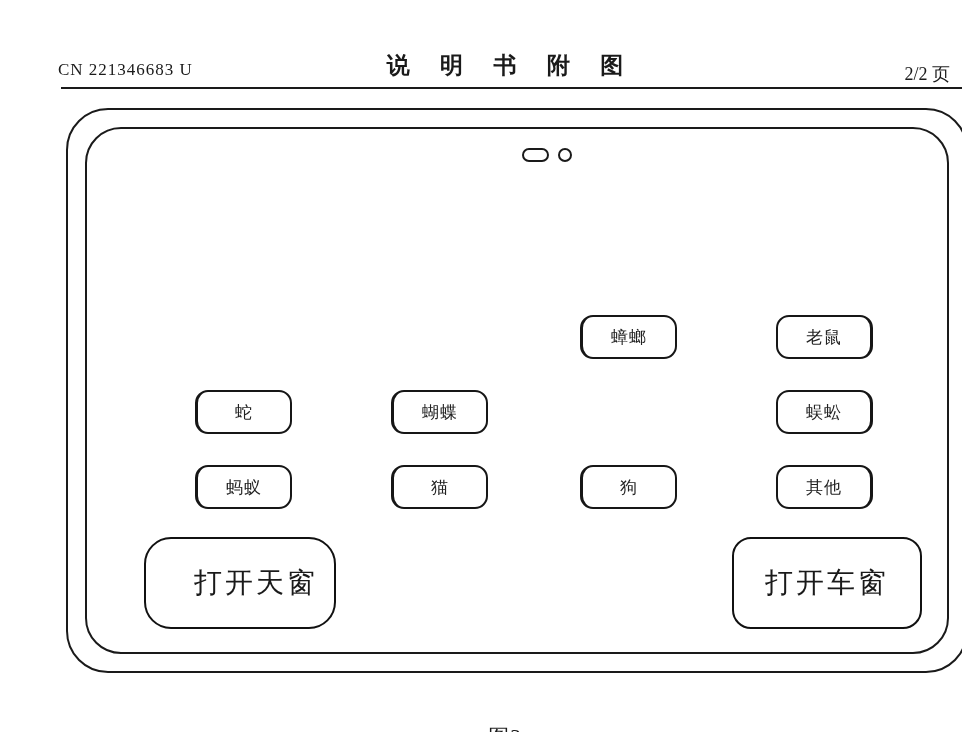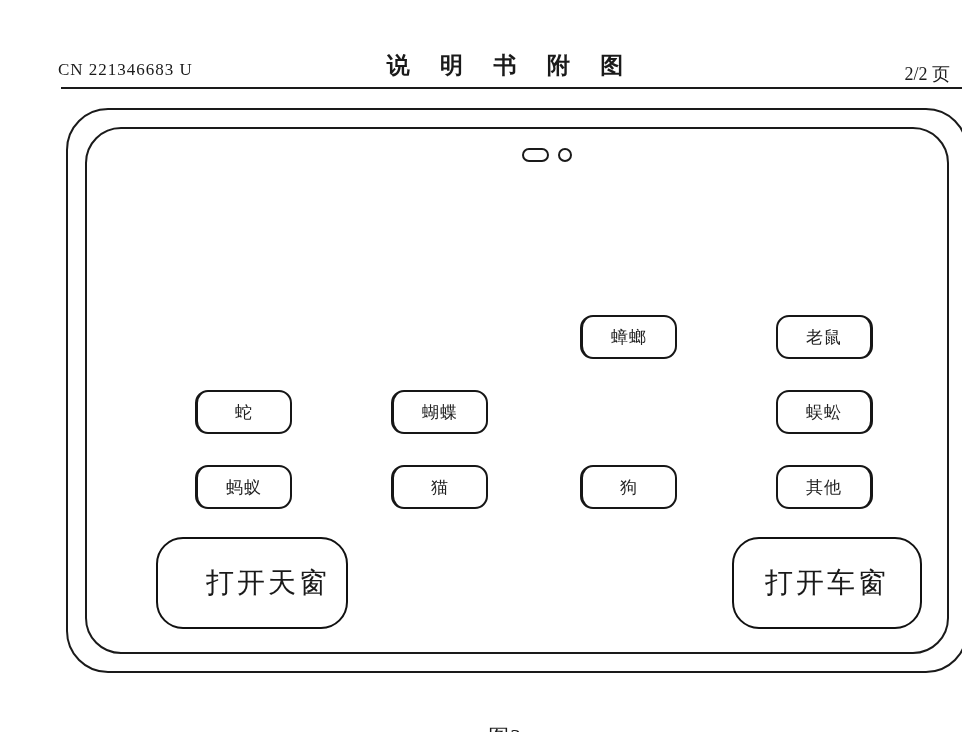--- a/index.html
+++ b/index.html
@@ -64,22 +64,22 @@
   .col4 { border-left-width:2px; border-right-width:3px; }
 
   
   .action-key {
     position:absolute; top:415px; height:92px;
     border:2px solid #111; border-radius:27px;
     display:flex; align-items:center; justify-content:center;
     font-size:28px; letter-spacing:3px; color:#1a1a1a;
     background:#fff;
   }
-  .action-left  { left:76px;  width:192px;padding-left:32px; }
-  .action-right { left:652px; width:190px; }
+  .action-left  { left:64px;  width:192px;padding-left:32px; }
+  .action-right { left:652px; width:190px;border-radius:19px; }
 
   
   .fig-caption {
     position:absolute; left:0; right:0; top:687px;
     text-align:center; font-size:21px; letter-spacing:1px;
   }
 </style>
 </head>
 <body>
 

